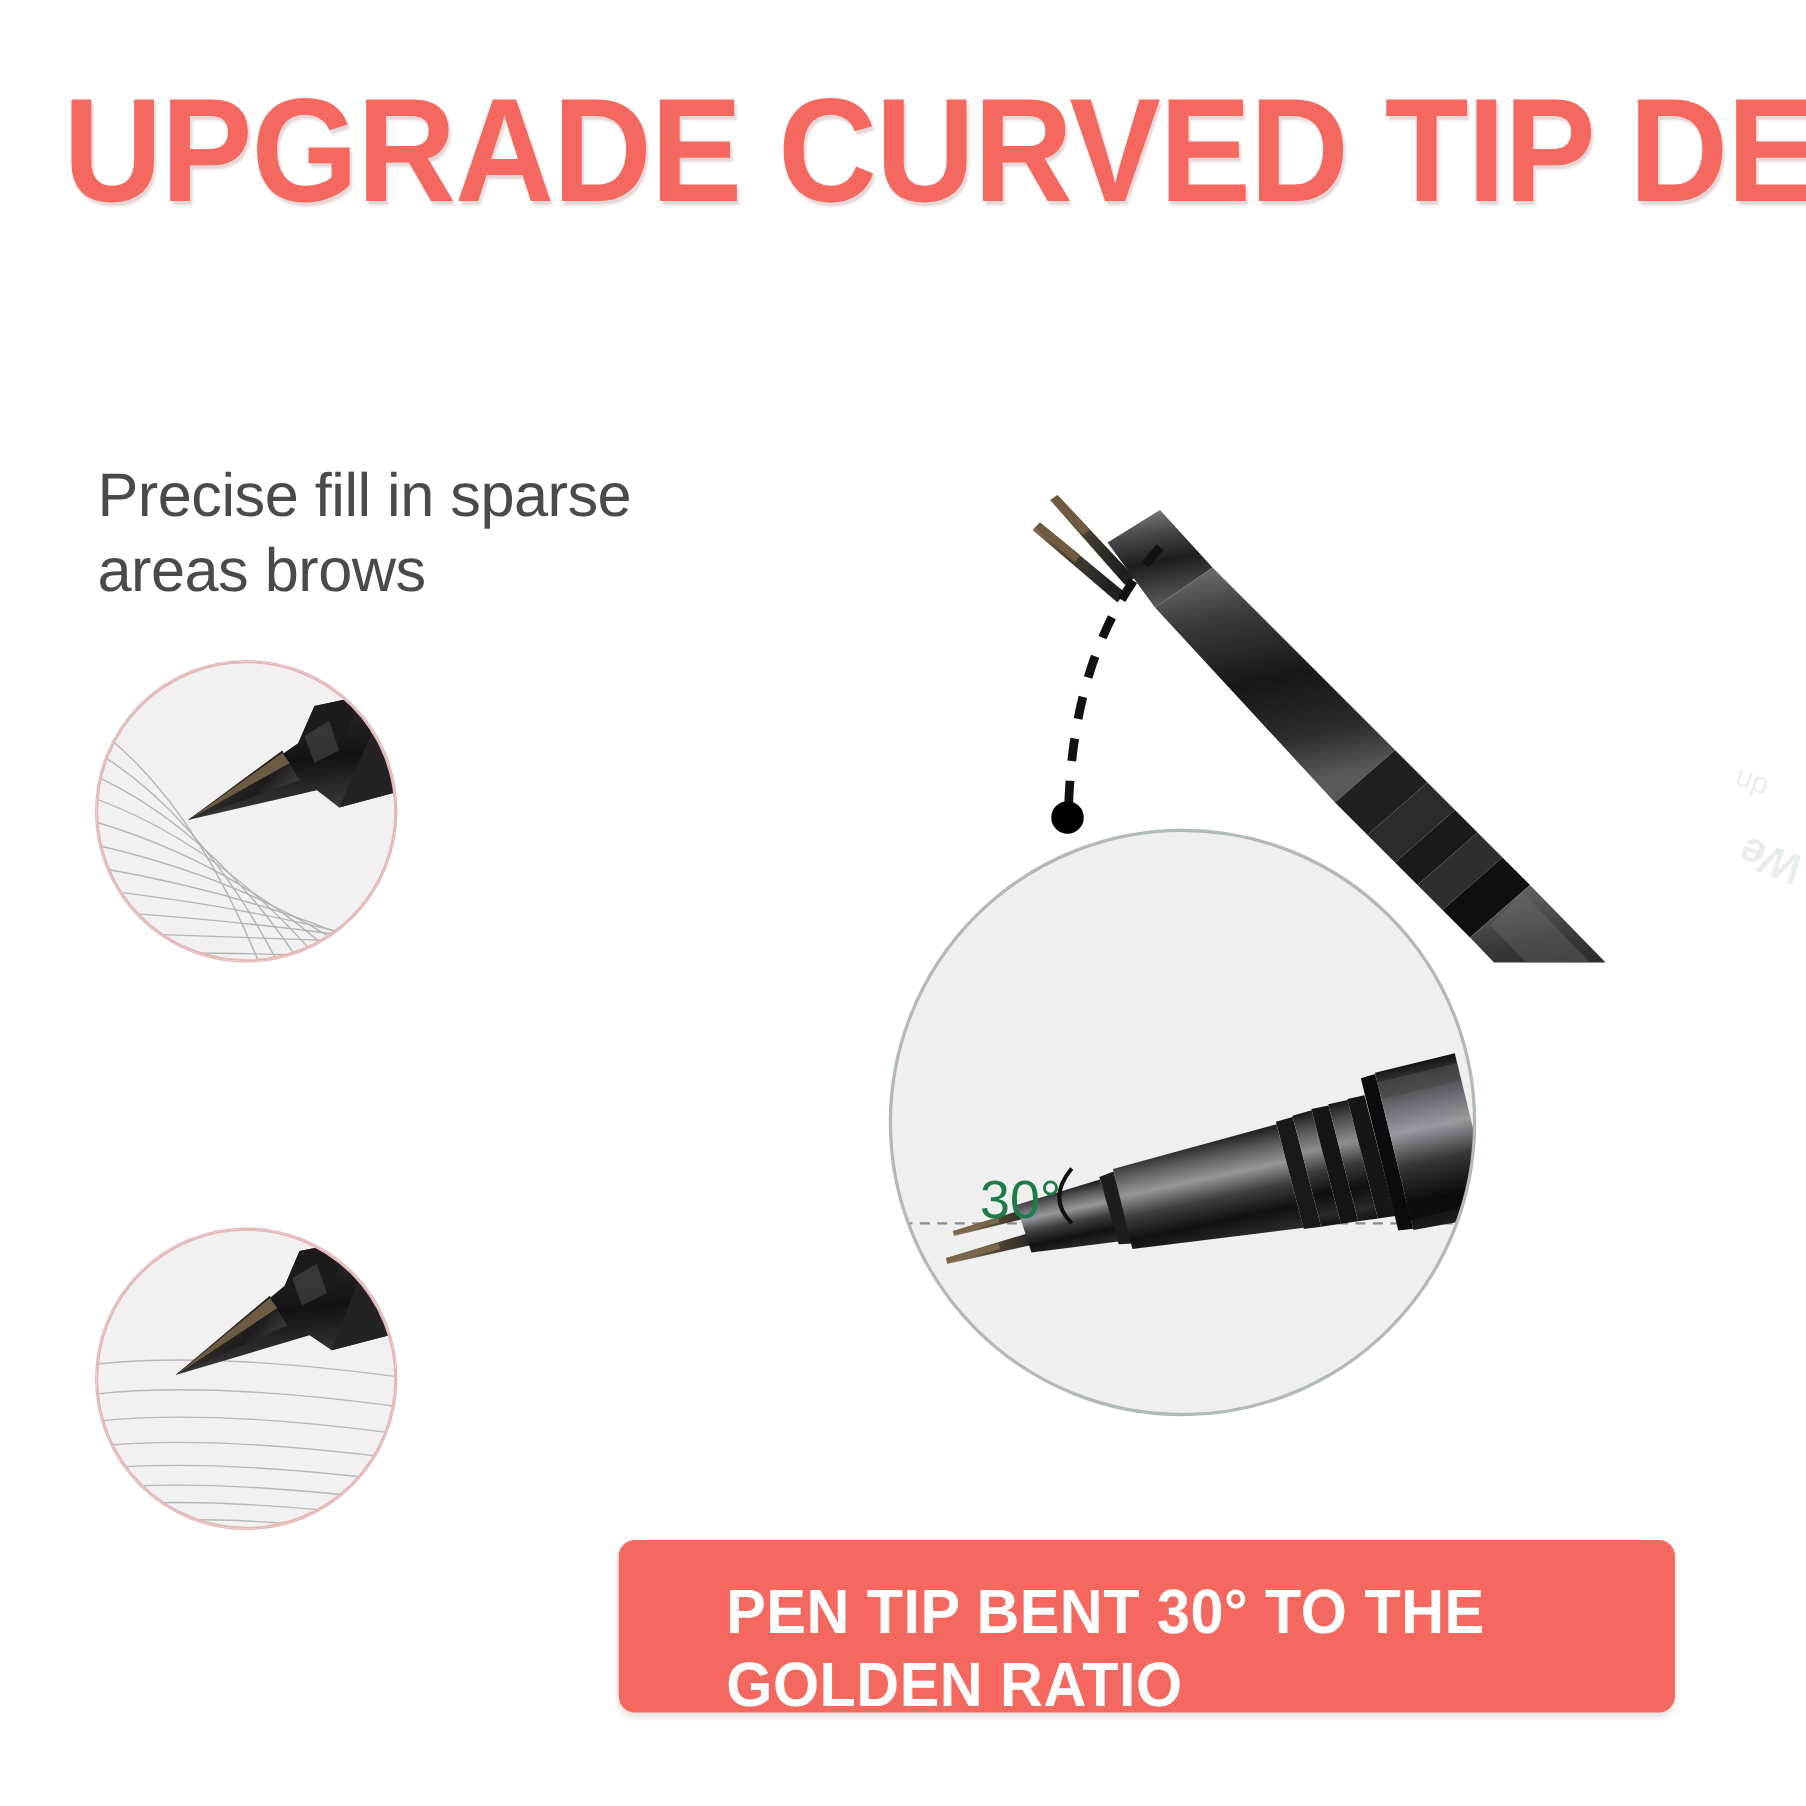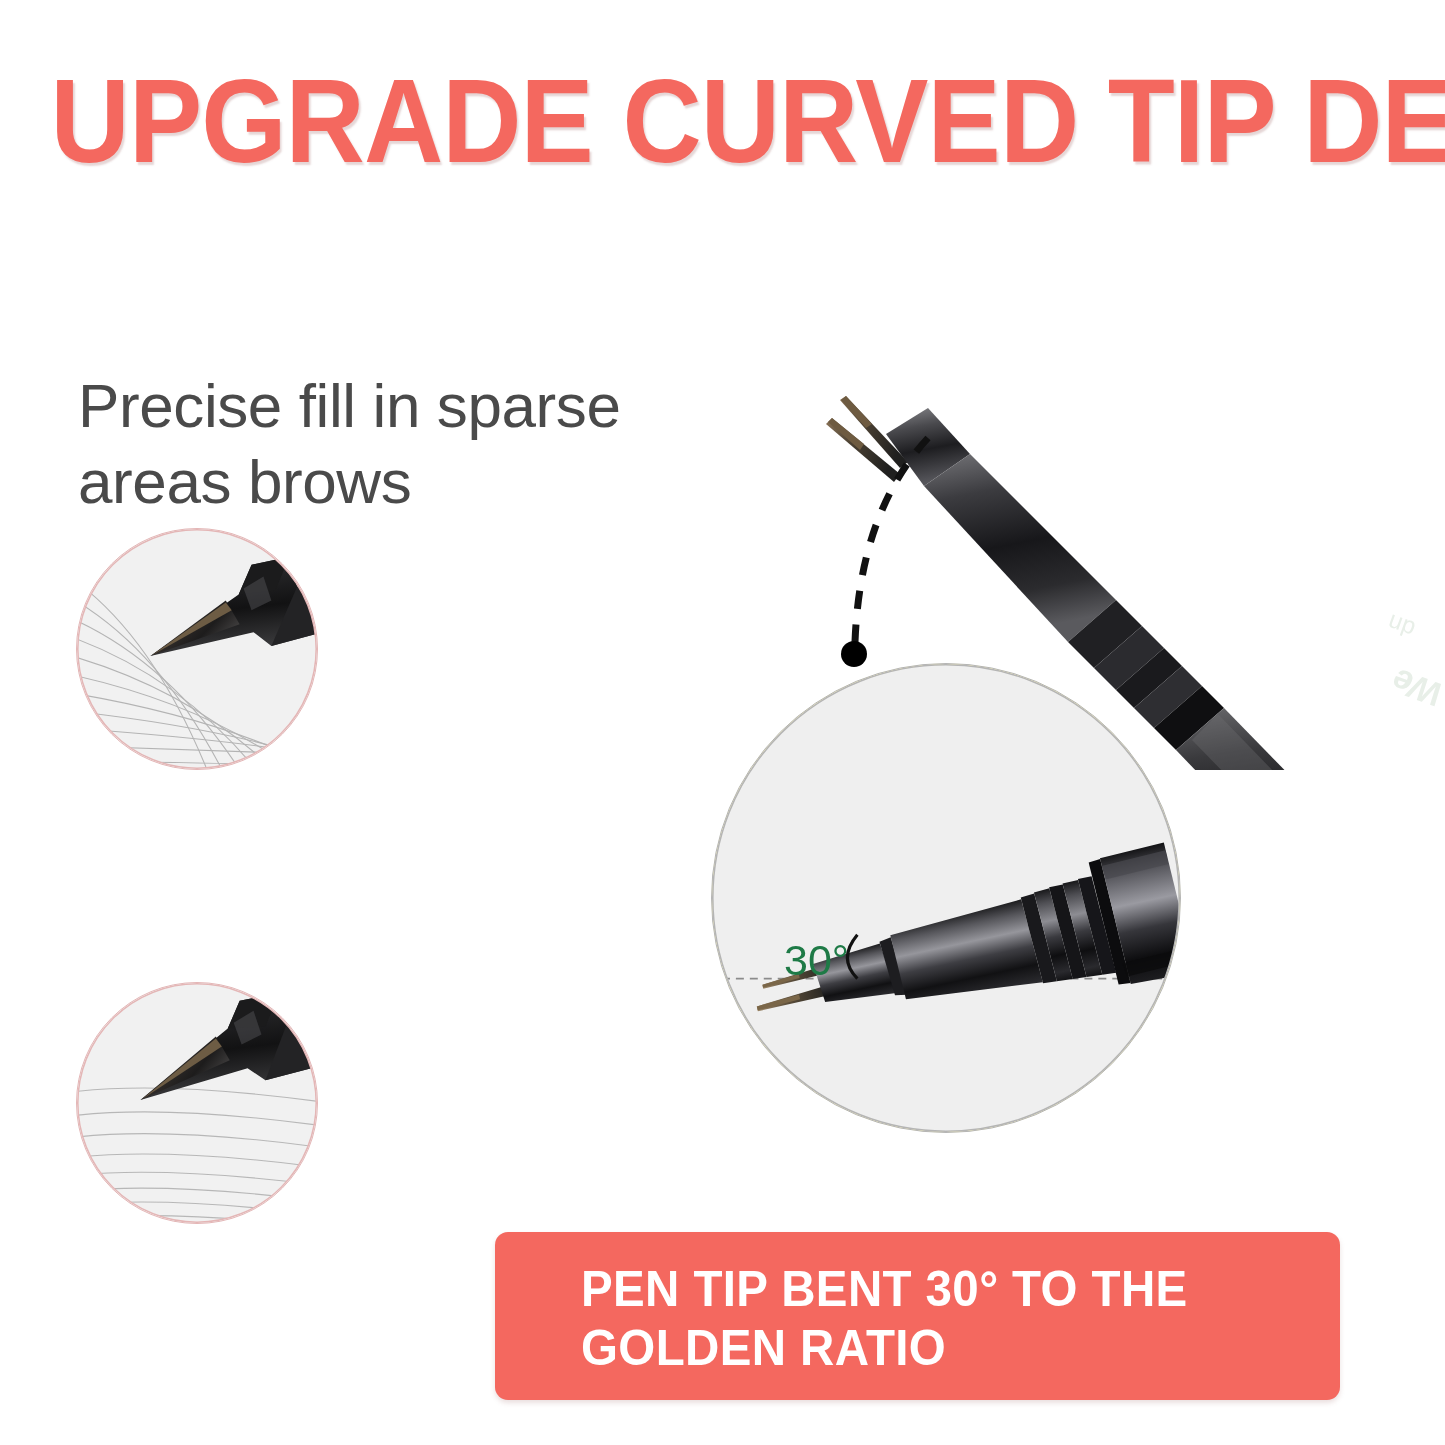--- a/index.html
+++ b/index.html
@@ -33,21 +33,21 @@
     transform: scaleX(0.93);
     transform-origin: center top;
     white-space: nowrap;
     text-shadow: 2px 3px 2px rgba(170,120,120,0.30);
   }
 
   
   .feature-text {
     position: absolute;
     font-family: "Liberation Sans", sans-serif;
-    font-size: 62px;
+    font-size: 49px;
     line-height: 1.22;
     color: #4a4a4a;
     font-weight: normal;
     letter-spacing: -0.4px;
   }
   #feature-text-1 { left: 78px; top: 368px; width: 560px; }
   #feature-text-2 { left: 58px; top: 833px; width: 540px; }
 
   
   .inset-circle {
@@ -66,21 +66,21 @@
 
   
   #magnifier-circle {
     position: absolute;
     left: 711px;
     top: 663px;
     width: 470px;
     height: 470px;
     border-radius: 50%;
     border: 1.6px solid #B5B5B5;
-    background: #fef9c3;
+    background: #86efac;
     box-sizing: border-box;
     overflow: hidden;
   }
   #magnifier-svg { position: absolute; left: 0; top: 0; width: 100%; height: 100%; }
   #angle-label {
     position: absolute;
     left: 72px;
     top: 272px;
     font-family: "Liberation Sans", sans-serif;
     font-size: 43px;
@@ -106,21 +106,21 @@
     width: 160px;
     height: 260px;
   }
 
   
   #bottom-banner {
     position: absolute;
     left: 495px;
     top: 1232px;
     width: 845px;
-    height: 168px;
+    height: 138px;
     background: #F4685F;
     border-radius: 13px;
     box-sizing: border-box;
     box-shadow: 0 3px 5px rgba(160,110,110,0.22);
   }
   #bottom-banner-text {
     position: absolute;
     left: 86px;
     top: 28px;
     width: 720px;

